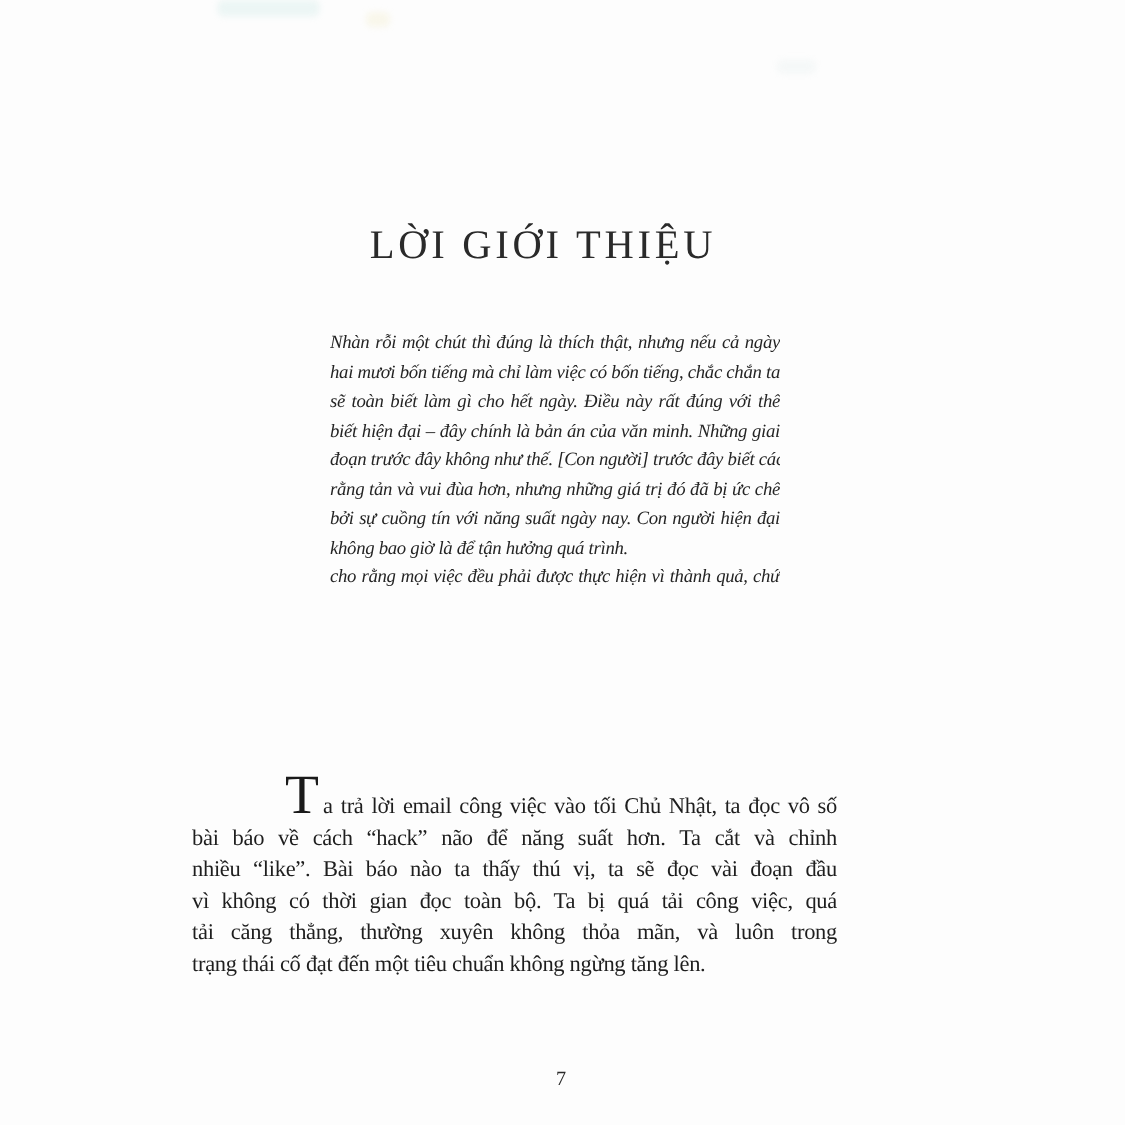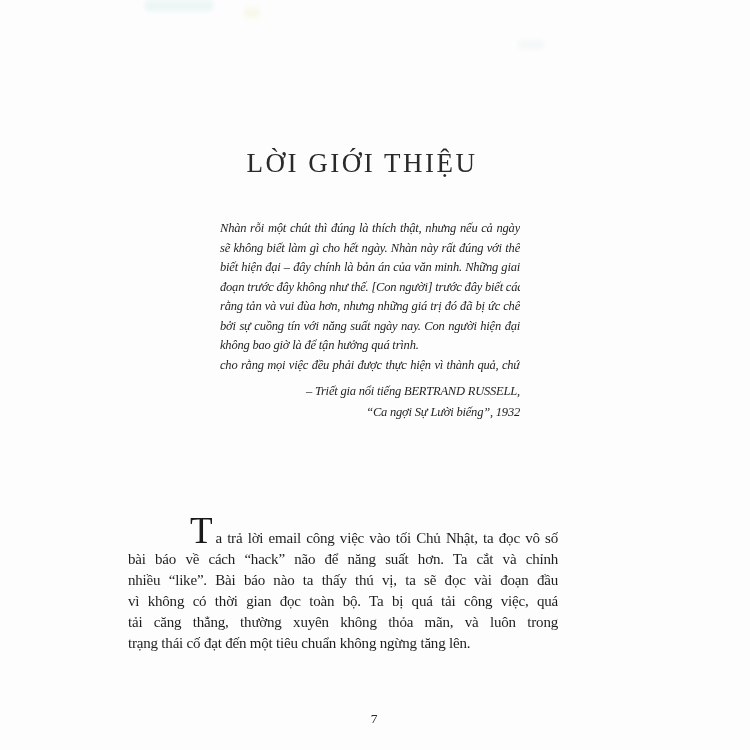--- a/index.html
+++ b/index.html
@@ -122,31 +122,28 @@
 <div class="page">
 
   <div class="artifact a1"></div>
   <div class="artifact a2"></div>
   <div class="artifact a3"></div>
 
   <h1 class="chapter-title">LỜI GIỚI THIỆU</h1>
 
   <div class="epigraph">
     <div class="qline">Nhàn rỗi một chút thì đúng là thích thật, nhưng nếu cả ngày</div>
-    <div class="qline">sẽ không biết làm gì cho hết ngày. Nhàn này rất đúng với thế</div>
+    <div class="qline">hai mươi bốn tiếng mà chỉ làm việc có bốn tiếng, chắc chắn ta</div>
+    <div class="qline">sẽ toàn biết làm gì cho hết ngày. Điều này rất đúng với thế</div>
     <div class="qline">biết hiện đại – đây chính là bản án của văn minh. Những giai</div>
     <div class="qline">đoạn trước đây không như thế. [Con người] trước đây biết cách</div>
     <div class="qline">rằng tản và vui đùa hơn, nhưng những giá trị đó đã bị ức chế</div>
     <div class="qline">bởi sự cuồng tín với năng suất ngày nay. Con người hiện đại</div>
     <div class="qline last">không bao giờ là để tận hưởng quá trình.</div>
     <div class="qline">cho rằng mọi việc đều phải được thực hiện vì thành quả, chứ</div>
-    <div class="attribution">
-      <div>– Triết gia nổi tiếng BERTRAND RUSSELL,</div>
-      <div>“Ca ngợi Sự Lười biếng”, 1932</div>
-    </div>
   </div>
 
   <div class="body-block">
     <div class="body-first">
       <span class="drop-cap">T</span>
       <span class="rest">a trả lời email công việc vào tối Chủ Nhật, ta đọc vô số</span>
     </div>
     <div class="bline">bài báo về cách “hack” não để năng suất hơn. Ta cắt và chỉnh</div>
     <div class="bline">nhiều “like”. Bài báo nào ta thấy thú vị, ta sẽ đọc vài đoạn đầu</div>
     <div class="bline">vì không có thời gian đọc toàn bộ. Ta bị quá tải công việc, quá</div>

